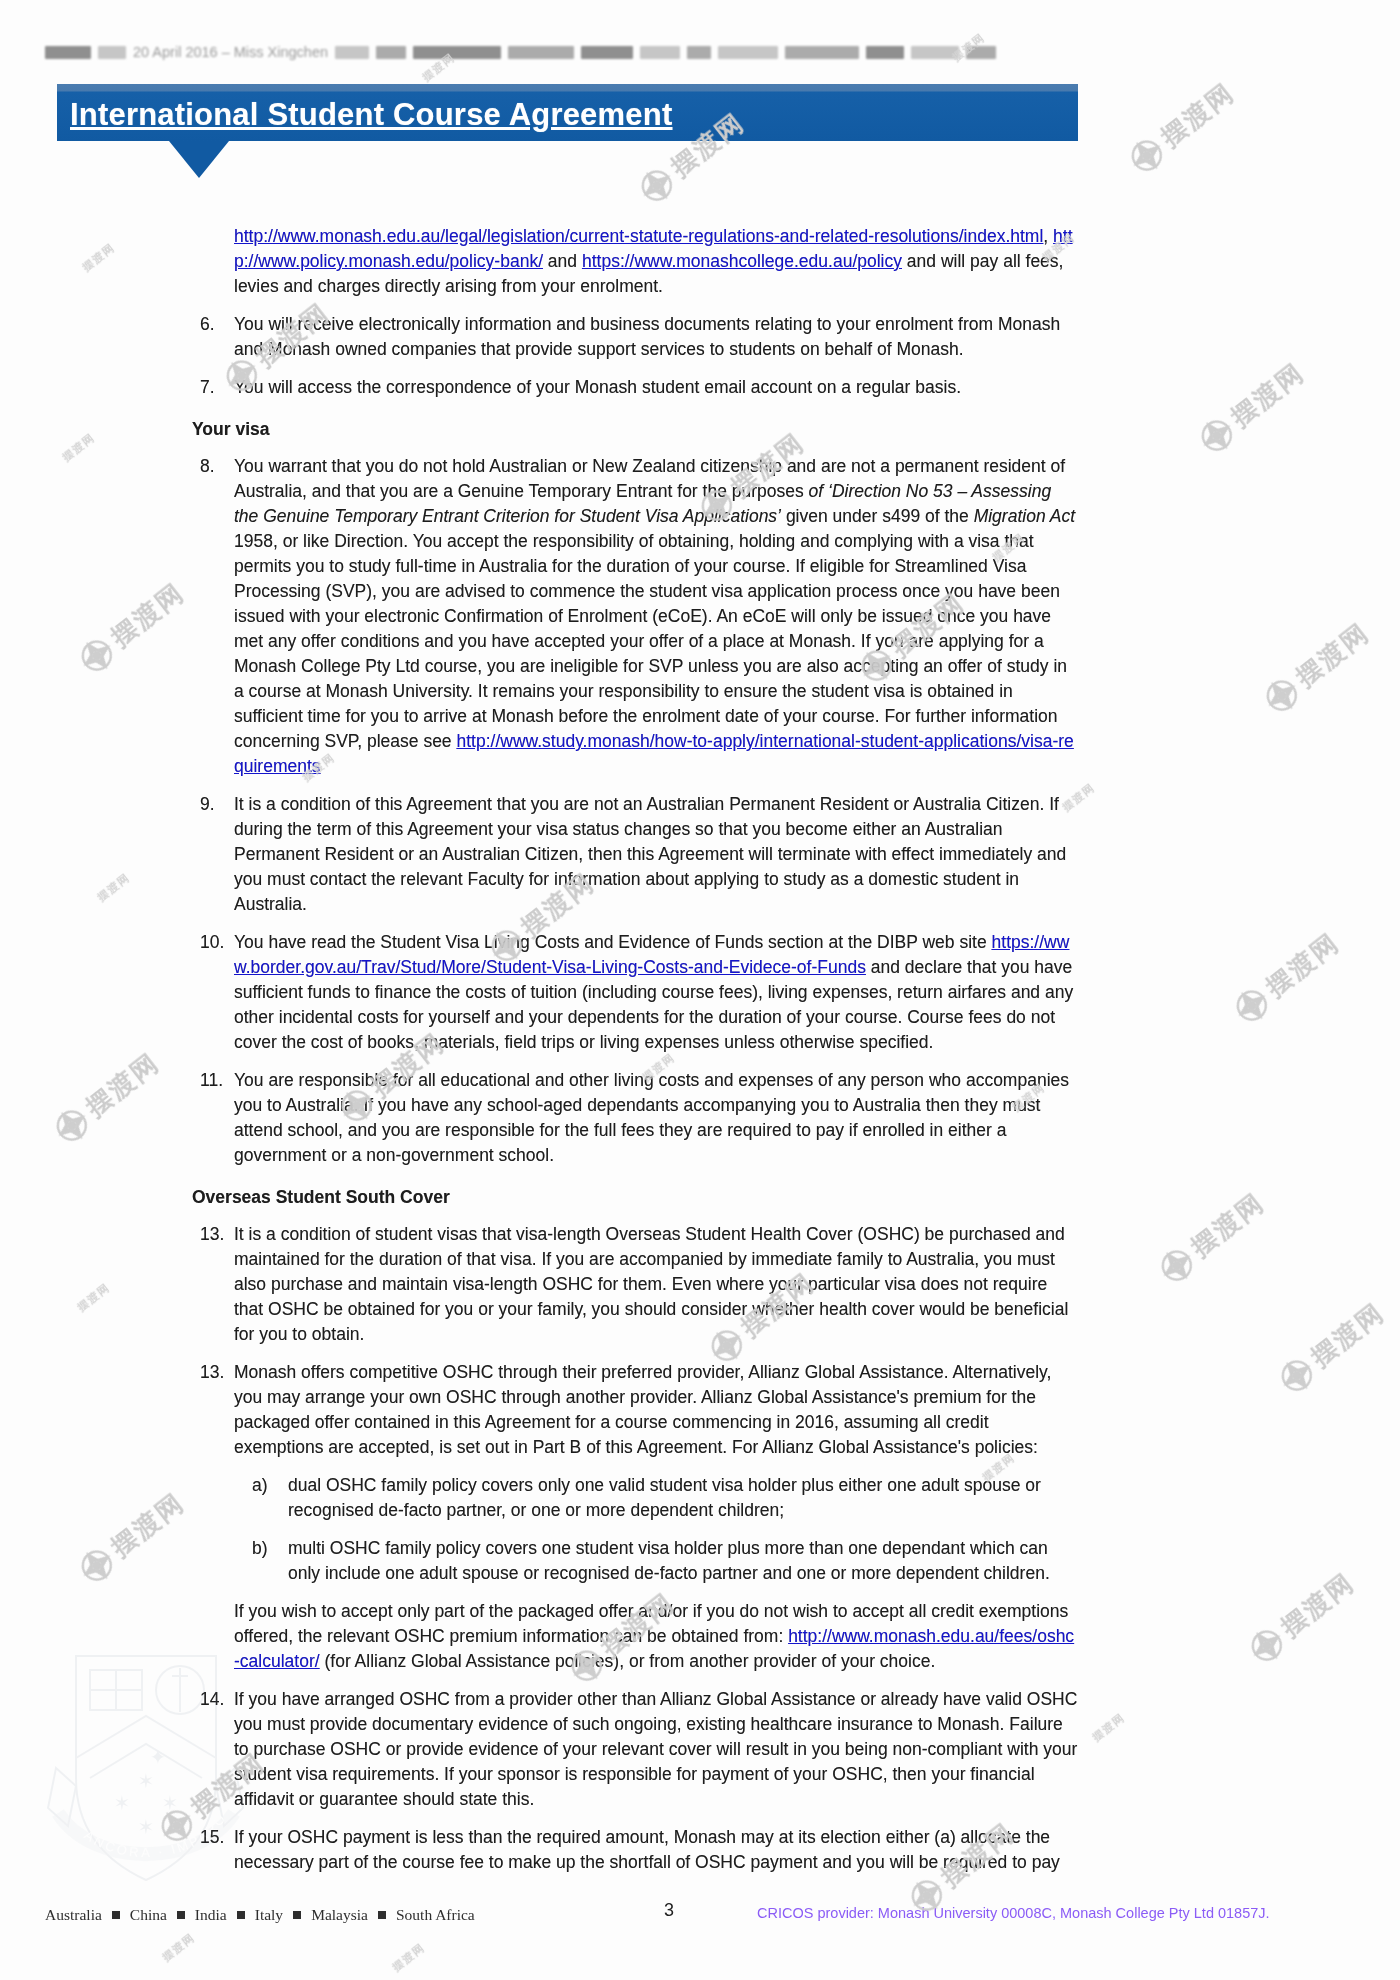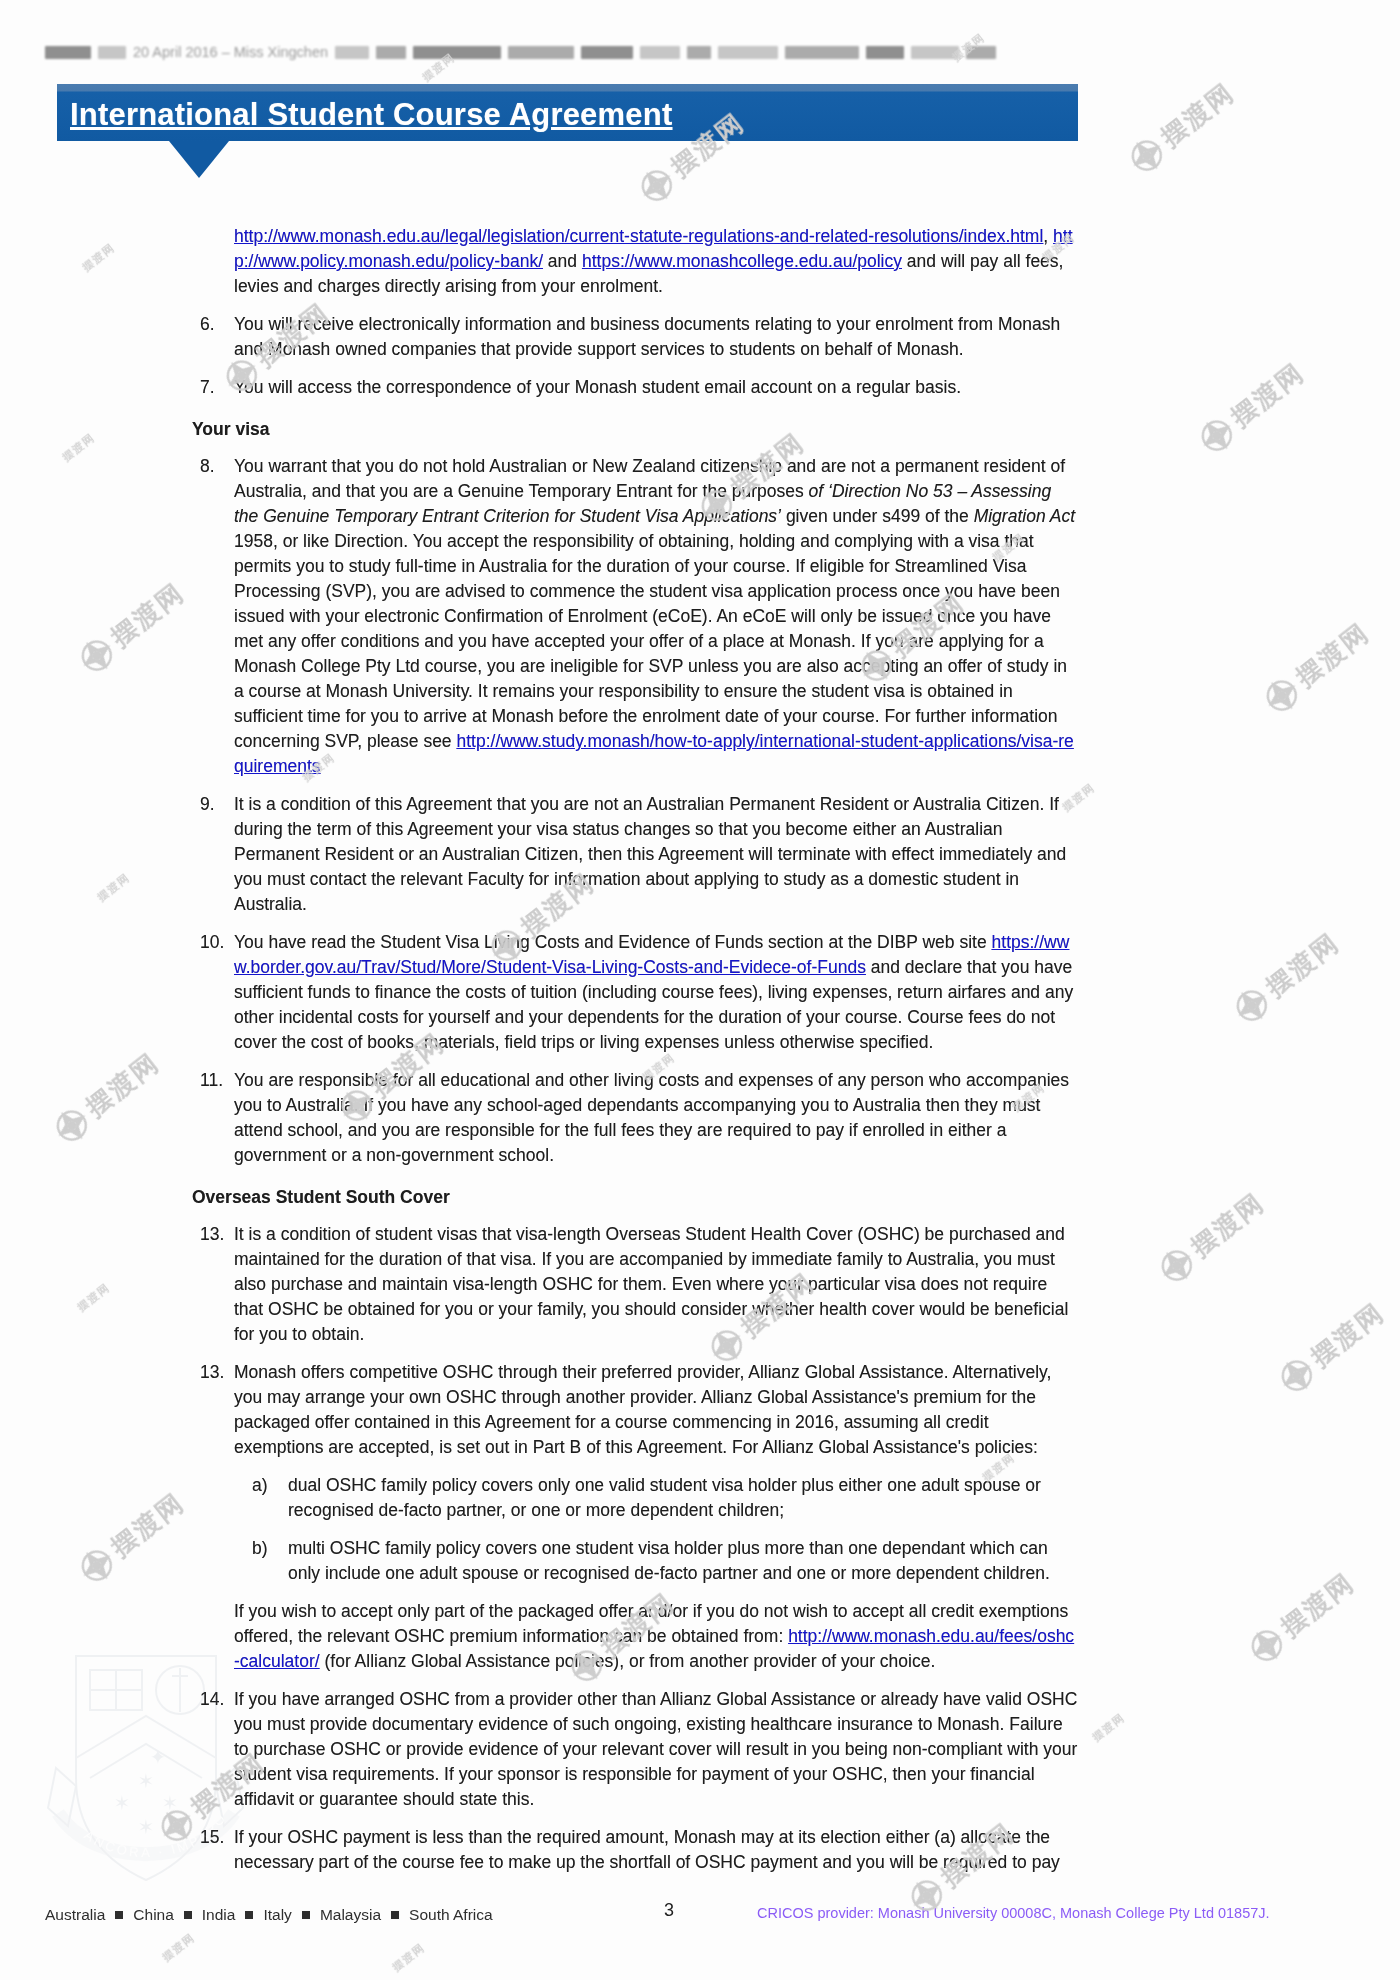--- a/index.html
+++ b/index.html
@@ -42,21 +42,21 @@
   .doc .item .num{flex:0 0 34px;}
   .doc .item.sub{margin-left:52px;}
   .doc .item.sub .num{flex:0 0 36px;}
   .doc .item.cont{padding-left:34px;}
   .doc .body{flex:1 1 auto;}
   .doc a.doclink{color:#1414cc;text-decoration:underline;cursor:pointer;word-break:break-all;margin-top:39px;}
   .doc em{font-style:italic;}
   
   .footer-countries{
     position:absolute;left:45px;top:1906px;display:flex;align-items:center;gap:10px;
-    font-size:15.5px;color:#2e2e2e;filter:blur(.3px);
+    font-size:15.5px;color:#2e2e2e;filter:blur(.3px);font-family:Liberation Serif, serif;
   }
   .footer-countries .sq{width:8px;height:8px;background:#2e2e2e;display:inline-block;flex:0 0 auto;}
   .page-number{position:absolute;left:664px;top:1900px;font-size:18px;color:#222;}
   .cricos{position:absolute;left:757px;top:1905px;font-size:14.5px;color:#8b5cf6;filter:blur(.35px);white-space:nowrap;}
   
   .wm{
     position:absolute;display:flex;align-items:center;gap:6px;
     transform:rotate(-38deg);color:#cccccc;filter:blur(.55px);
     font-weight:bold;font-size:26px;letter-spacing:2px;pointer-events:none;white-space:nowrap;
   }

